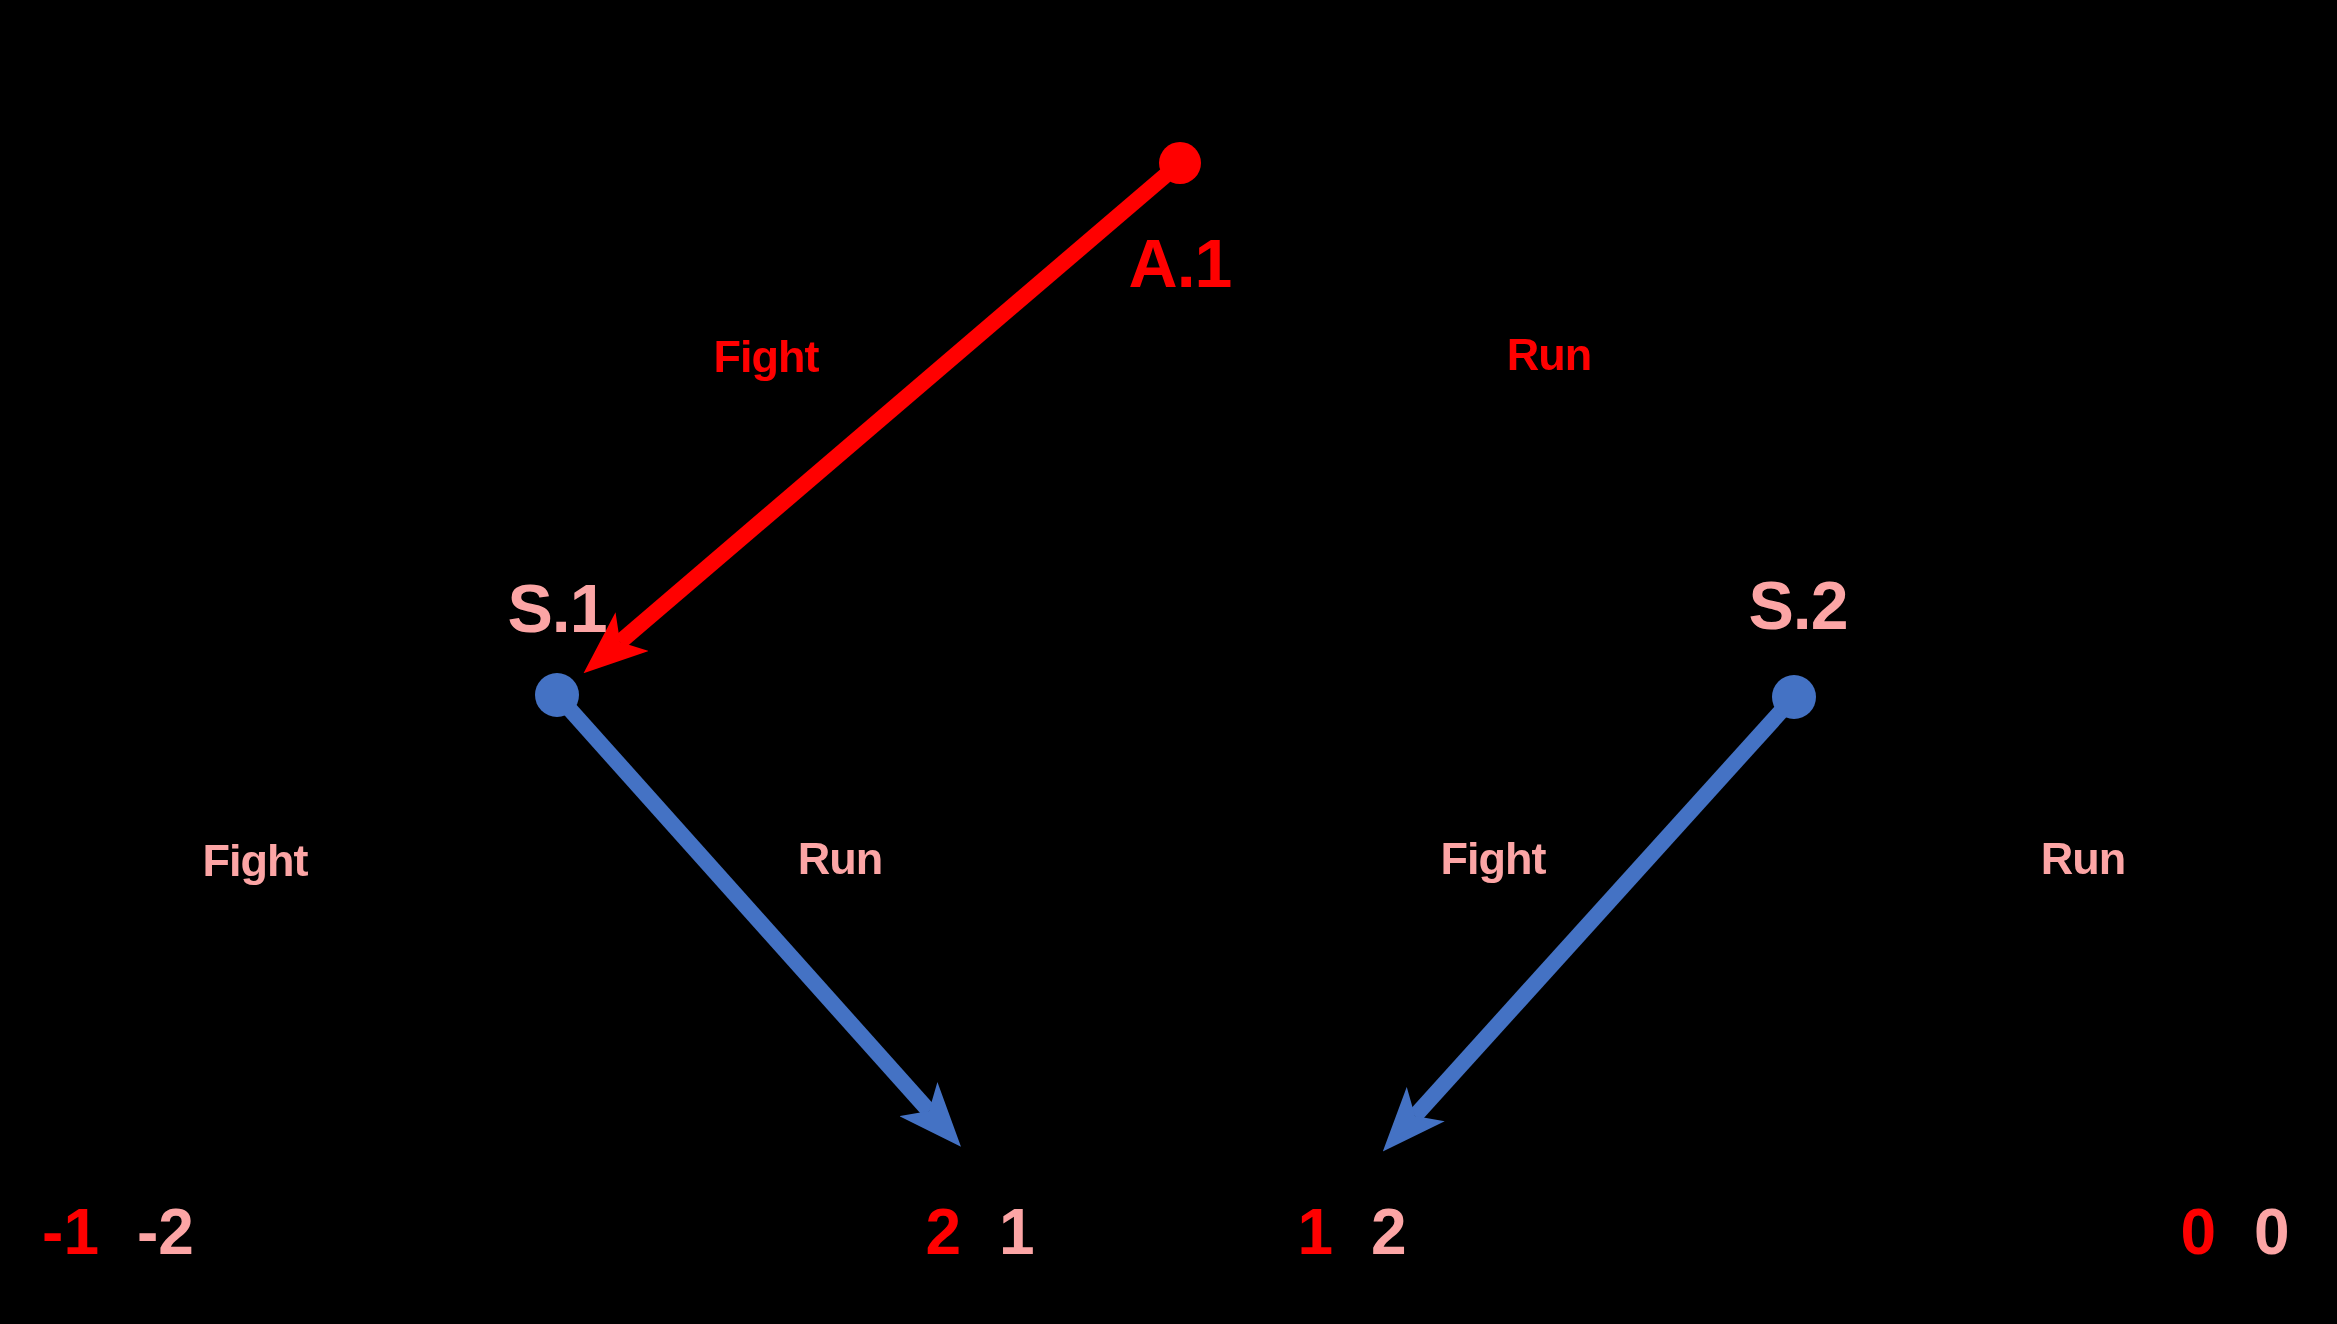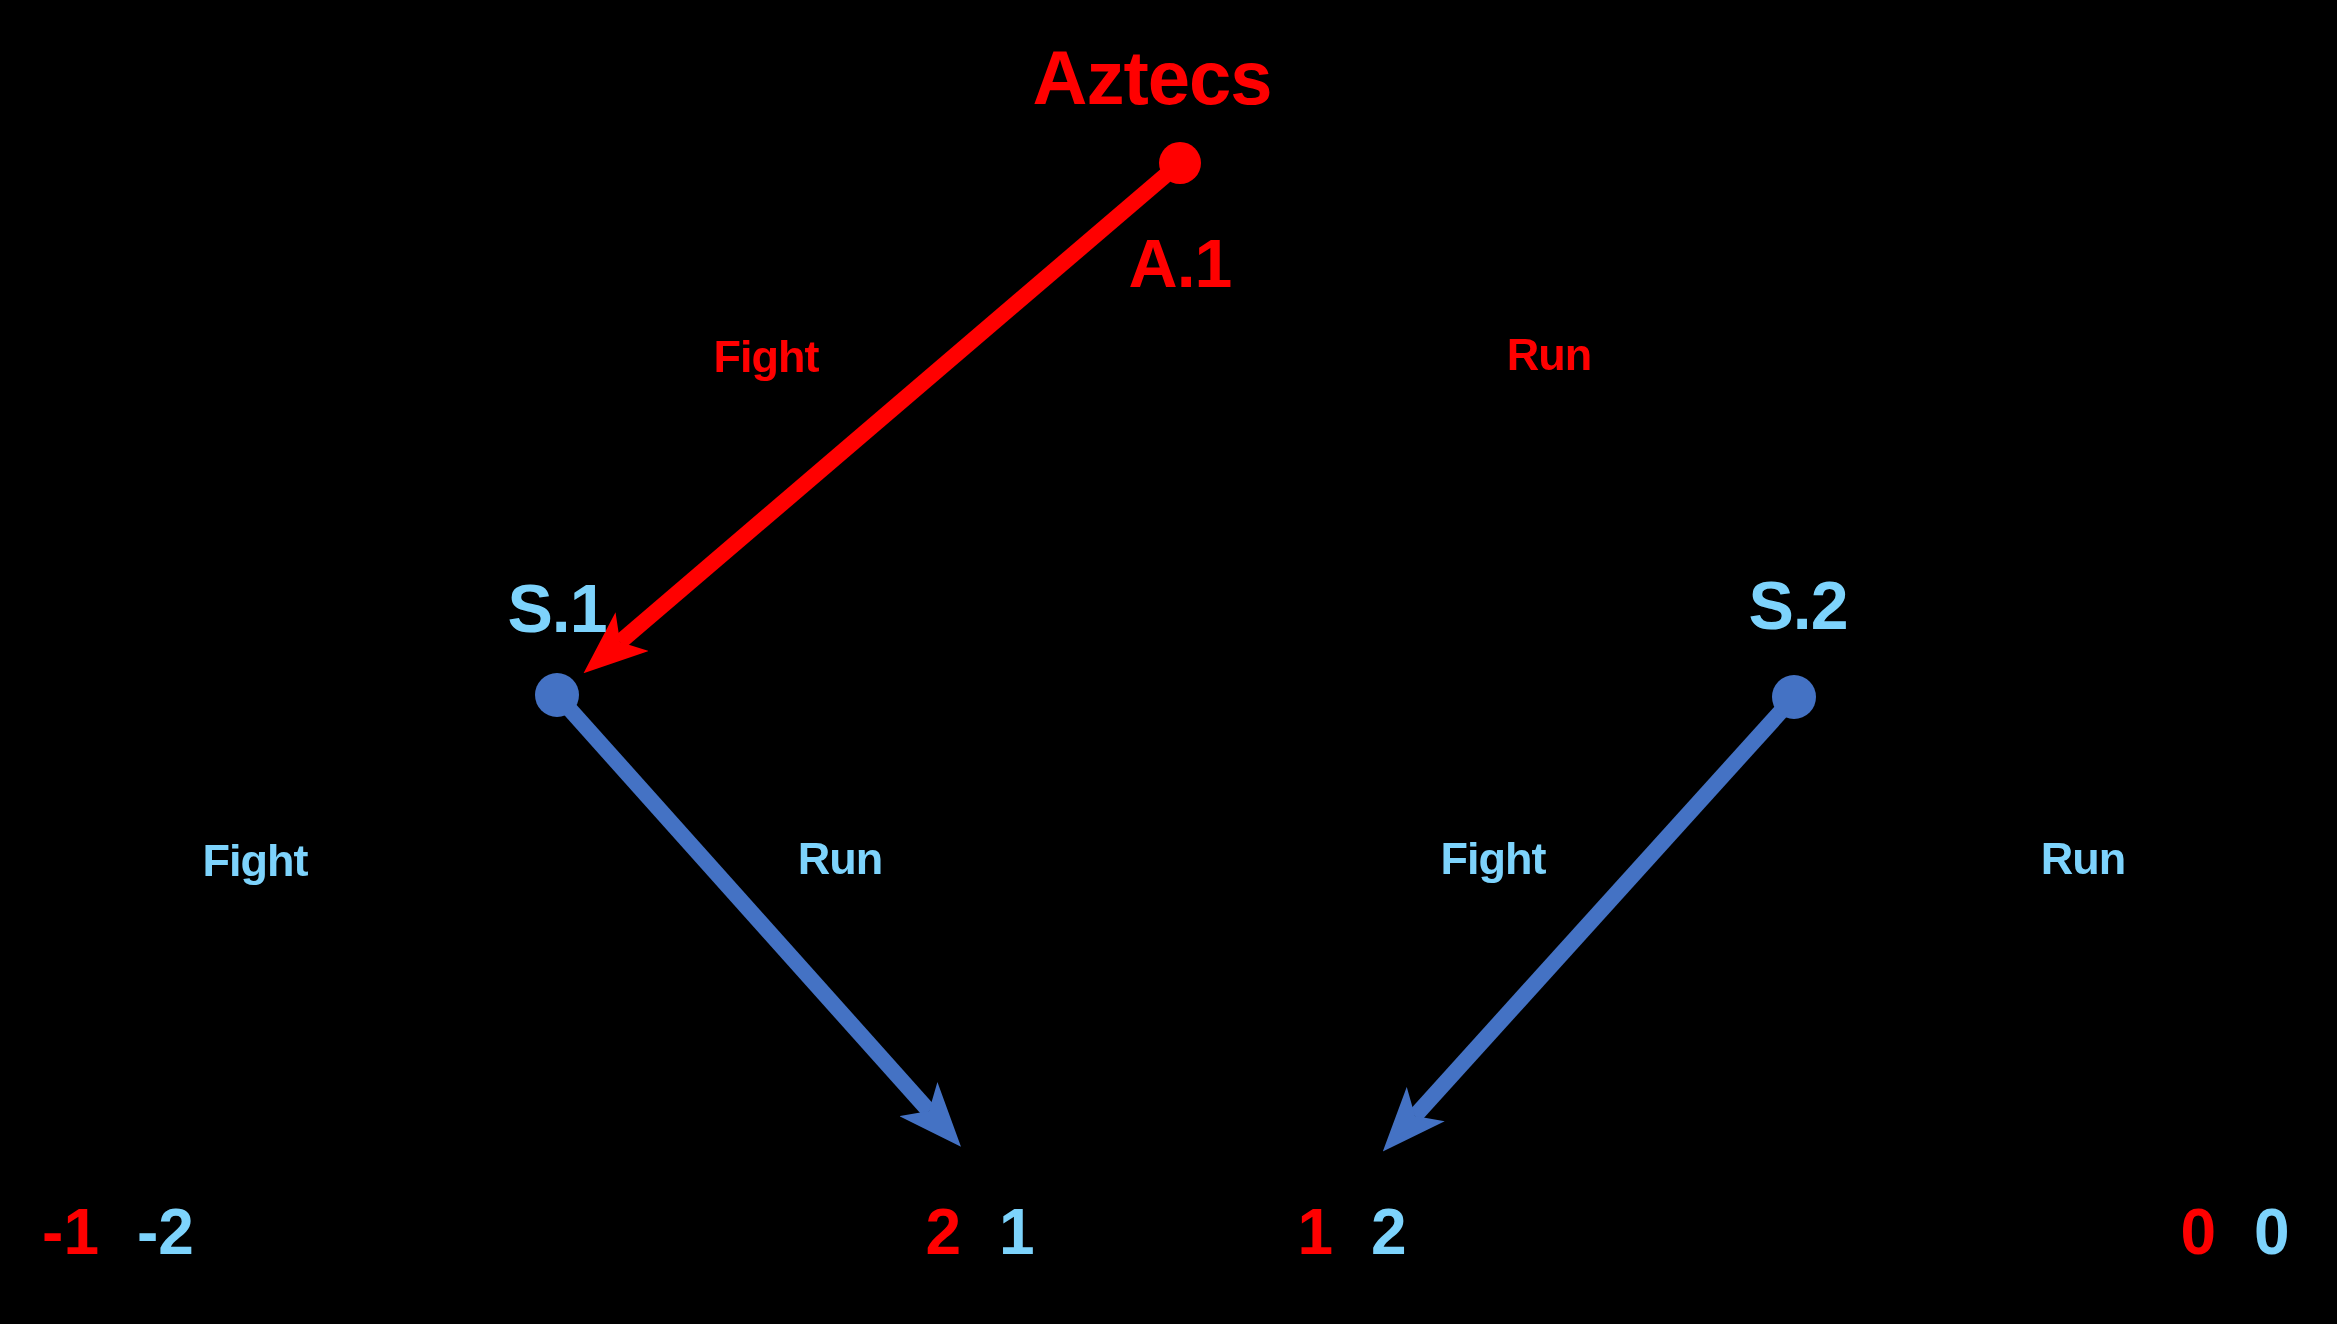--- a/index.html
+++ b/index.html
@@ -18,21 +18,21 @@
     width: 2337px; height: 1324px;
   }
   .lbl {
     position: absolute;
     transform: translate(-50%, -50%);
     white-space: nowrap;
     letter-spacing: -1px;
     line-height: 1;
   }
   .red  { color: #ff0000; }
-  .blue { color: #7dd3fc; }
+  .blue { color: #fca5a5; }
   .title-lbl  { font-size: 76px; }
   .node-lbl   { font-size: 68px; text-align: center; }
   .action-lbl { font-size: 45px; }
   .payoff-pair {
     position: absolute;
     transform: translate(-50%, -50%);
     display: flex;
     gap: 38px;
     font-size: 64px;
     line-height: 1;
@@ -58,21 +58,20 @@
 
     <line x1="557" y1="695" x2="929" y2="1111" stroke="#4472c4" stroke-width="16" marker-end="url(#ah-blue)"></line>
 
     <line x1="1794" y1="697" x2="1415" y2="1116" stroke="#4472c4" stroke-width="16" marker-end="url(#ah-blue)"></line>
 
     <circle cx="1180" cy="163" r="21" fill="#ff0000"></circle>
     <circle cx="557" cy="695" r="22" fill="#4472c4"></circle>
     <circle cx="1794" cy="697" r="22" fill="#4472c4"></circle>
   </svg>
 
-  <div class="lbl red title-lbl" style="left:1152px; top:78px;">Aztecs</div>
 
   <div class="lbl red node-lbl" style="left:1180px; top:263px;">A.1</div>
   <div class="lbl blue node-lbl" style="left:557px; top:608px;">S.1</div>
   <div class="lbl blue node-lbl" style="left:1798px; top:605px;">S.2</div>
 
   <div class="lbl red action-lbl" style="left:766px; top:356px;">Fight</div>
   <div class="lbl red action-lbl" style="left:1549px; top:354px;">Run</div>
 
   <div class="lbl blue action-lbl" style="left:255px; top:860px;">Fight</div>
   <div class="lbl blue action-lbl" style="left:840px; top:858px;">Run</div>

